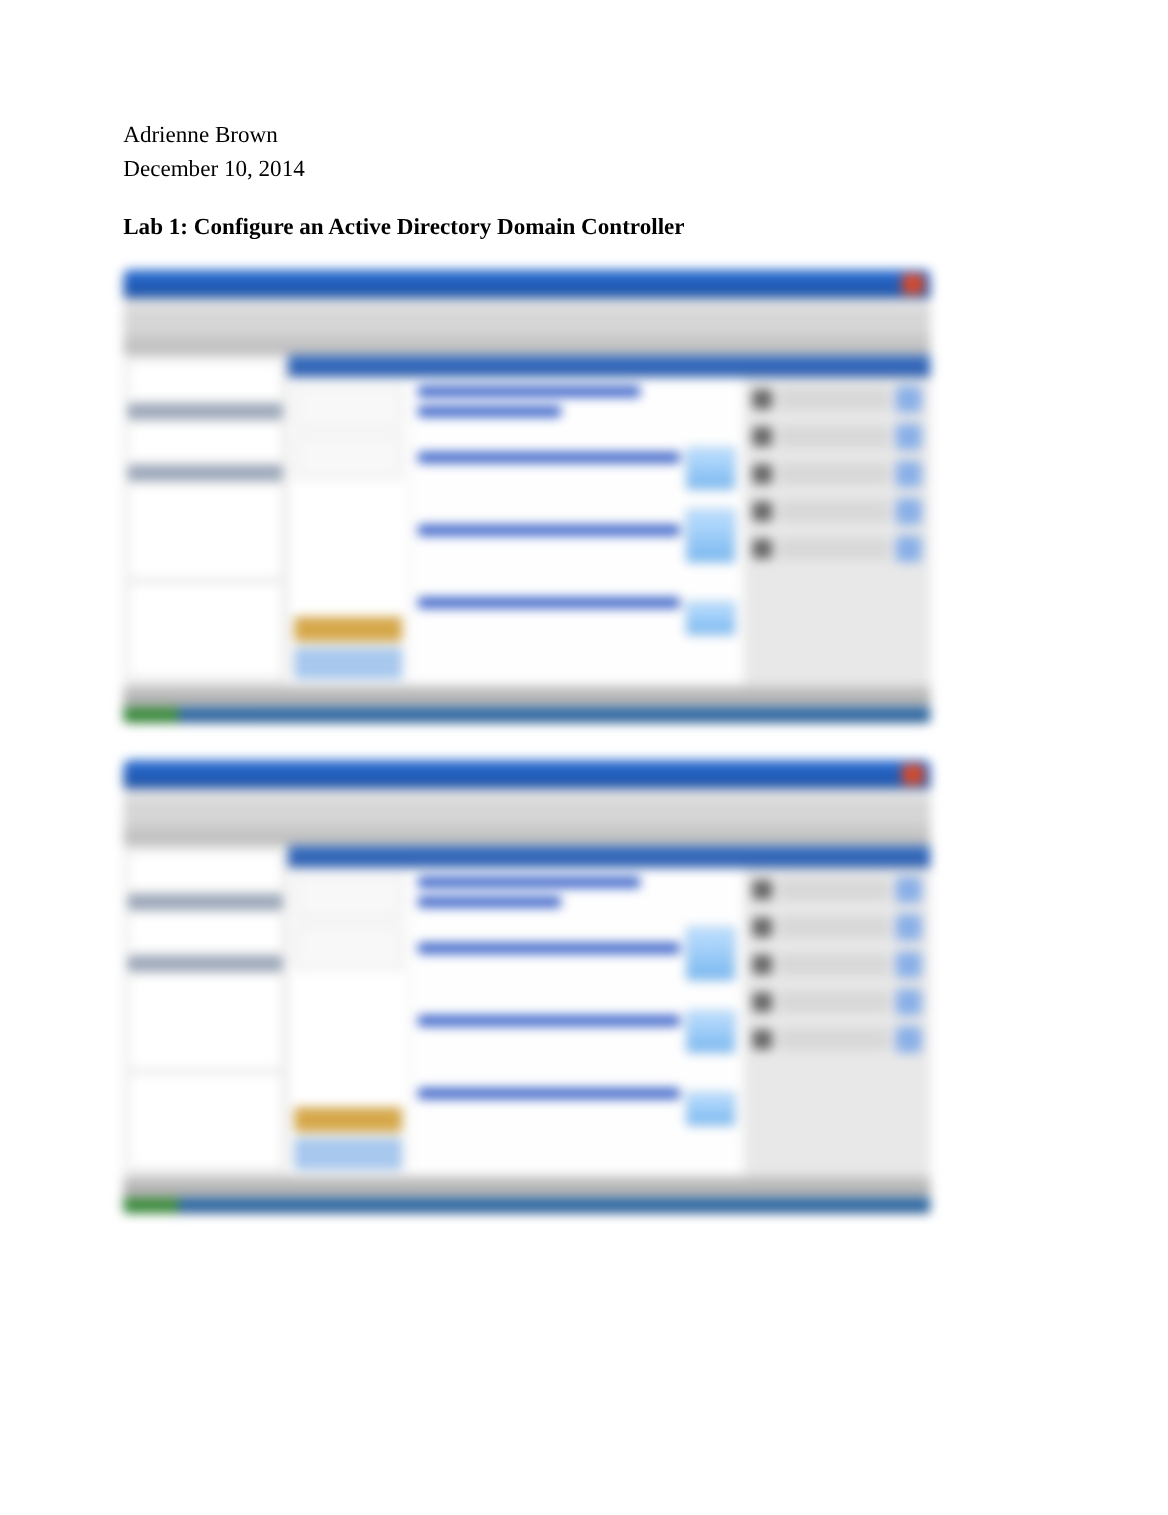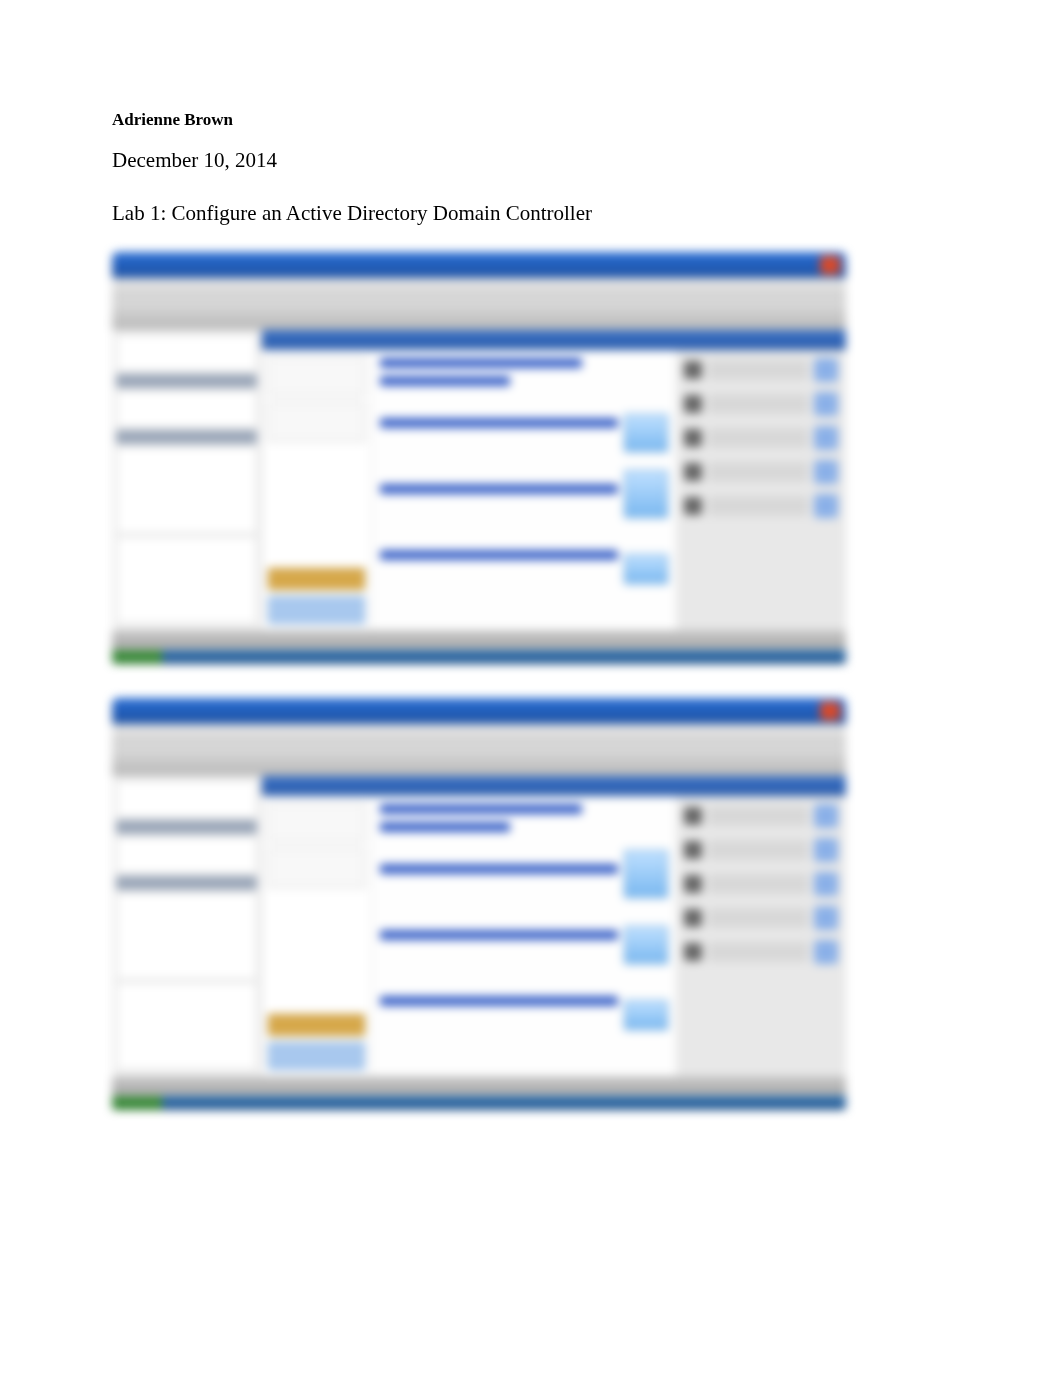--- a/index.html
+++ b/index.html
@@ -7,33 +7,32 @@
     background: #ffffff;
     font-family: "Times New Roman", Times, serif;
     width: 1062px;
     height: 1377px;
     position: relative;
   }
   .page {
     padding: 110px 112px 60px 112px;
   }
   .author {
-    font-size: 17px;
+    font-size: 21px;
     color: #000;
-    margin-bottom: 18px;
-    font-weight: bold;
+    margin-bottom: 6px;
   }
   .date {
     font-size: 21px;
     color: #000;
     margin-bottom: 28px;
   }
   .lab-title {
     font-size: 21px;
-    font-weight: normal;
+    font-weight: bold;
     color: #000;
     margin-bottom: 26px;
   }
   .screenshot {
     width: 734px;
     height: 412px;
     margin-bottom: 34px;
     position: relative;
     filter: blur(5px);
     border-radius: 4px;

